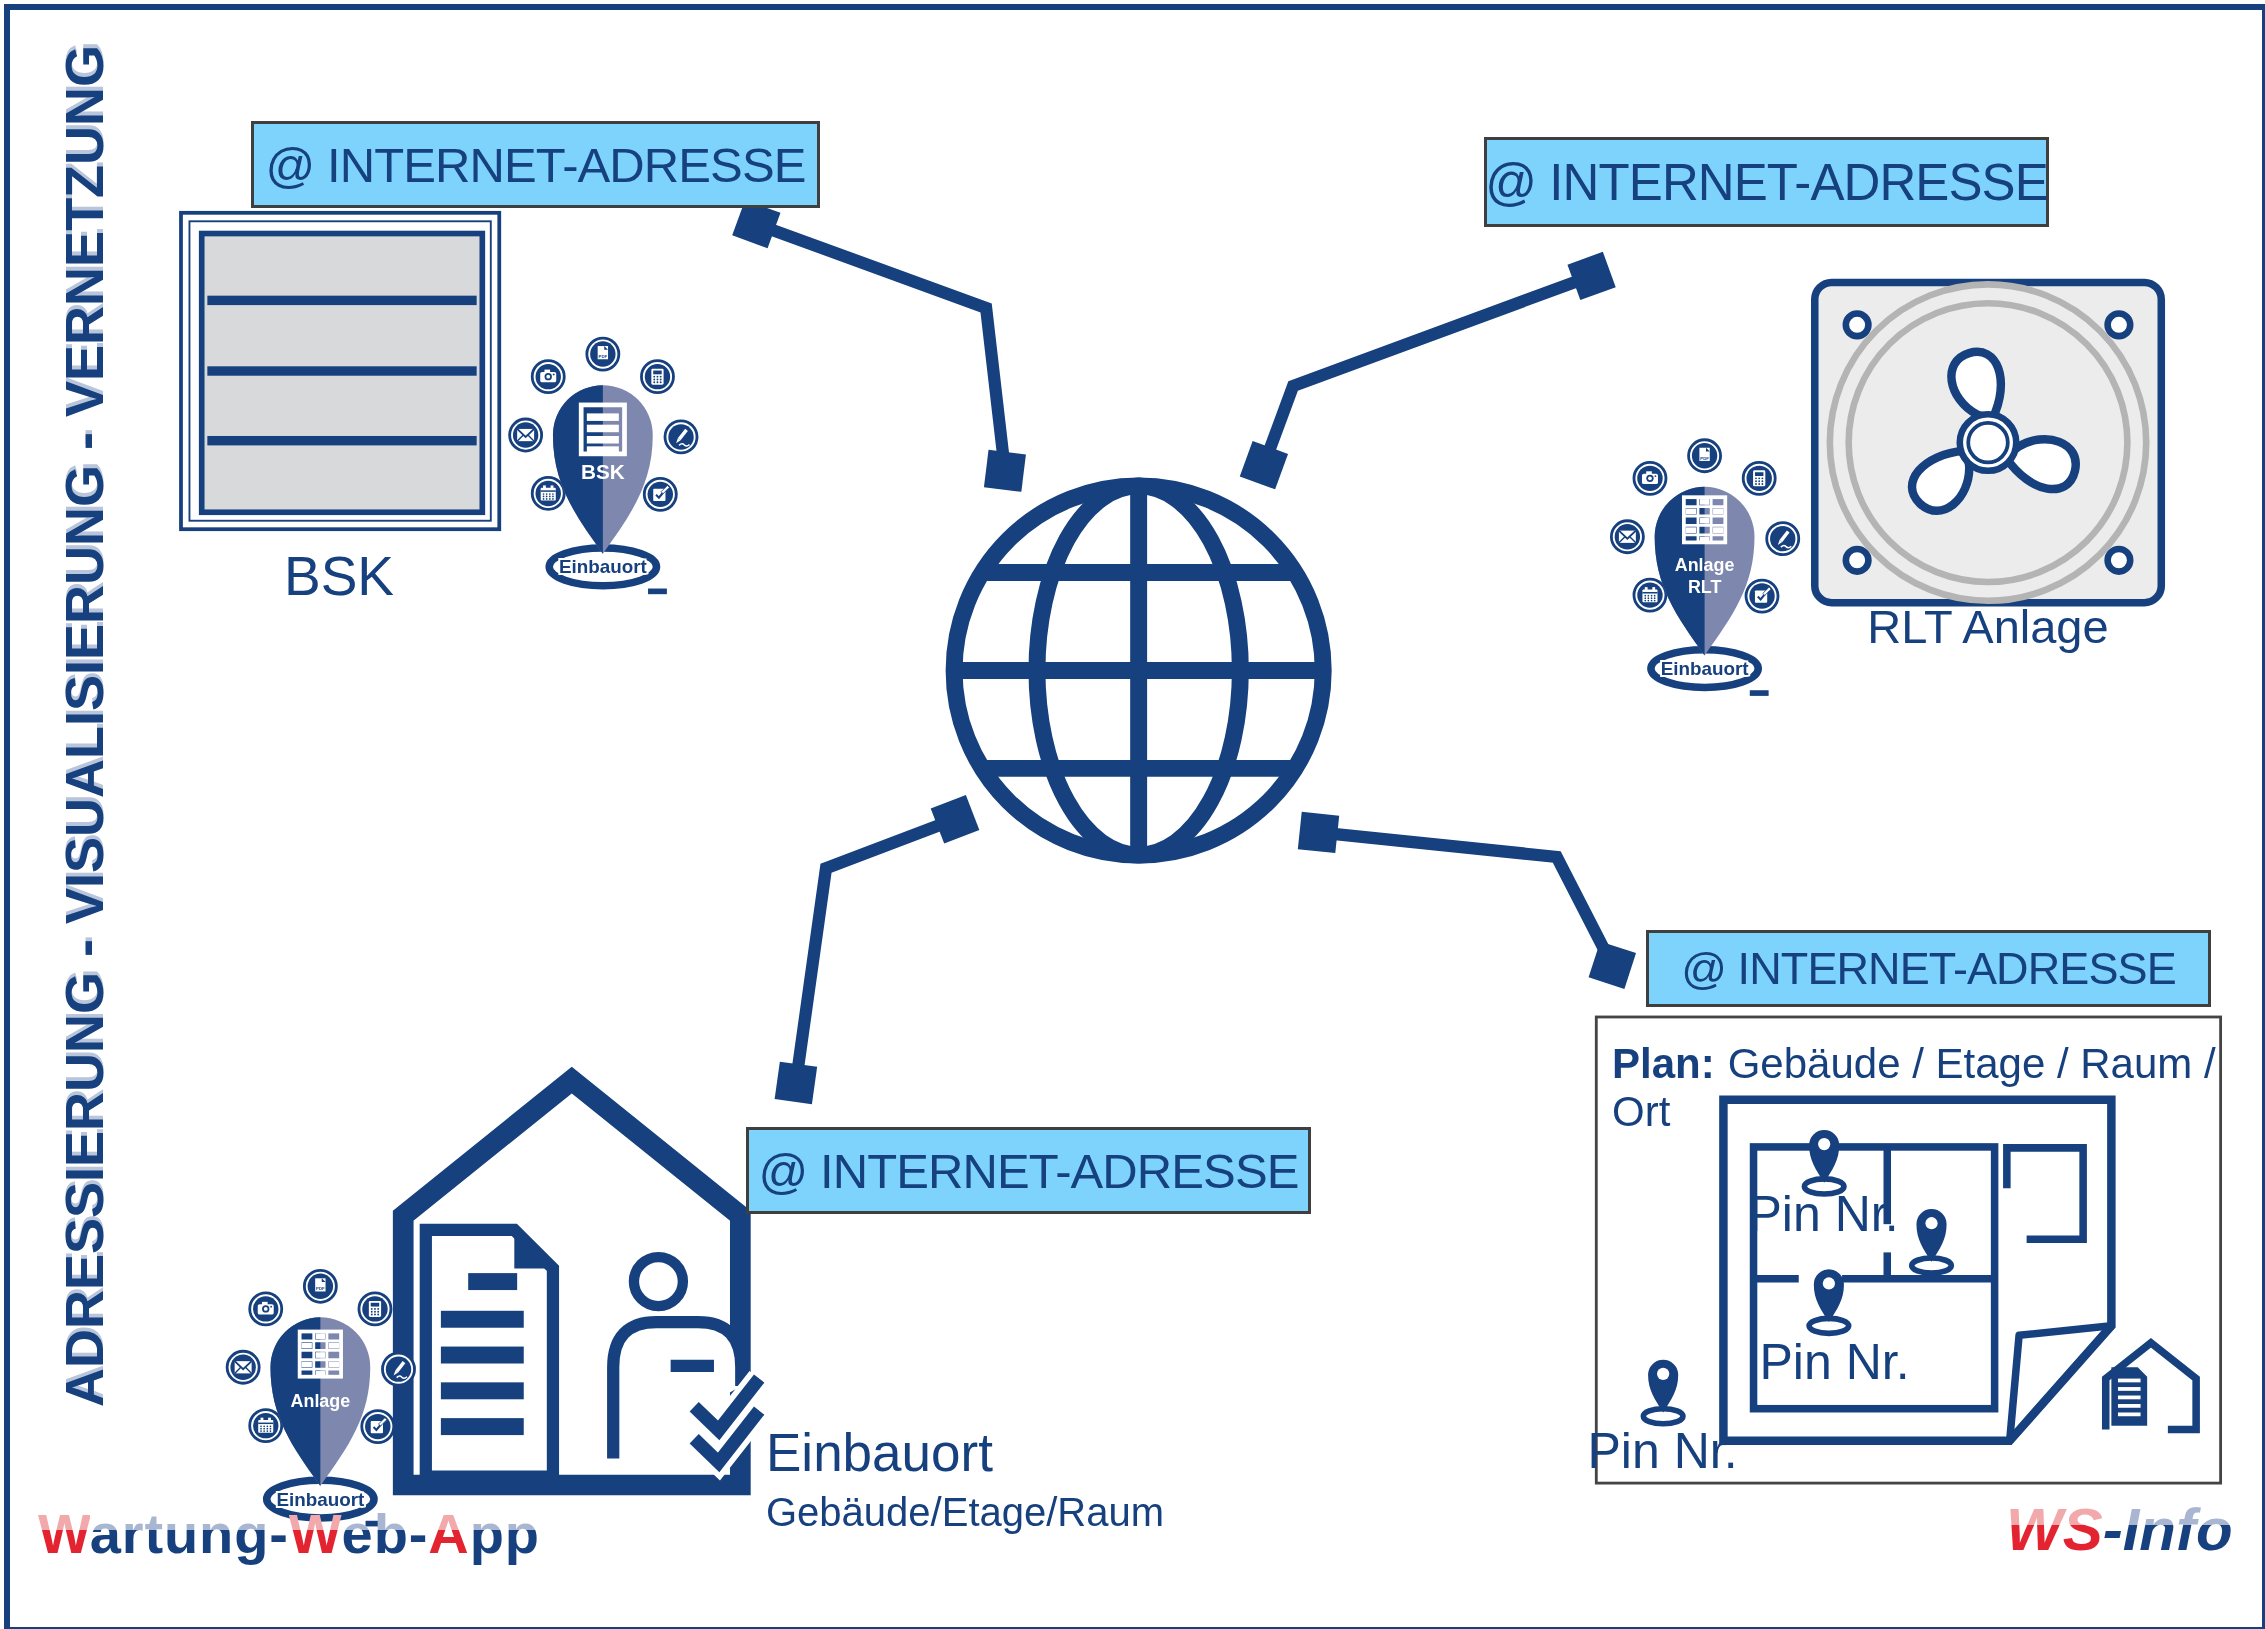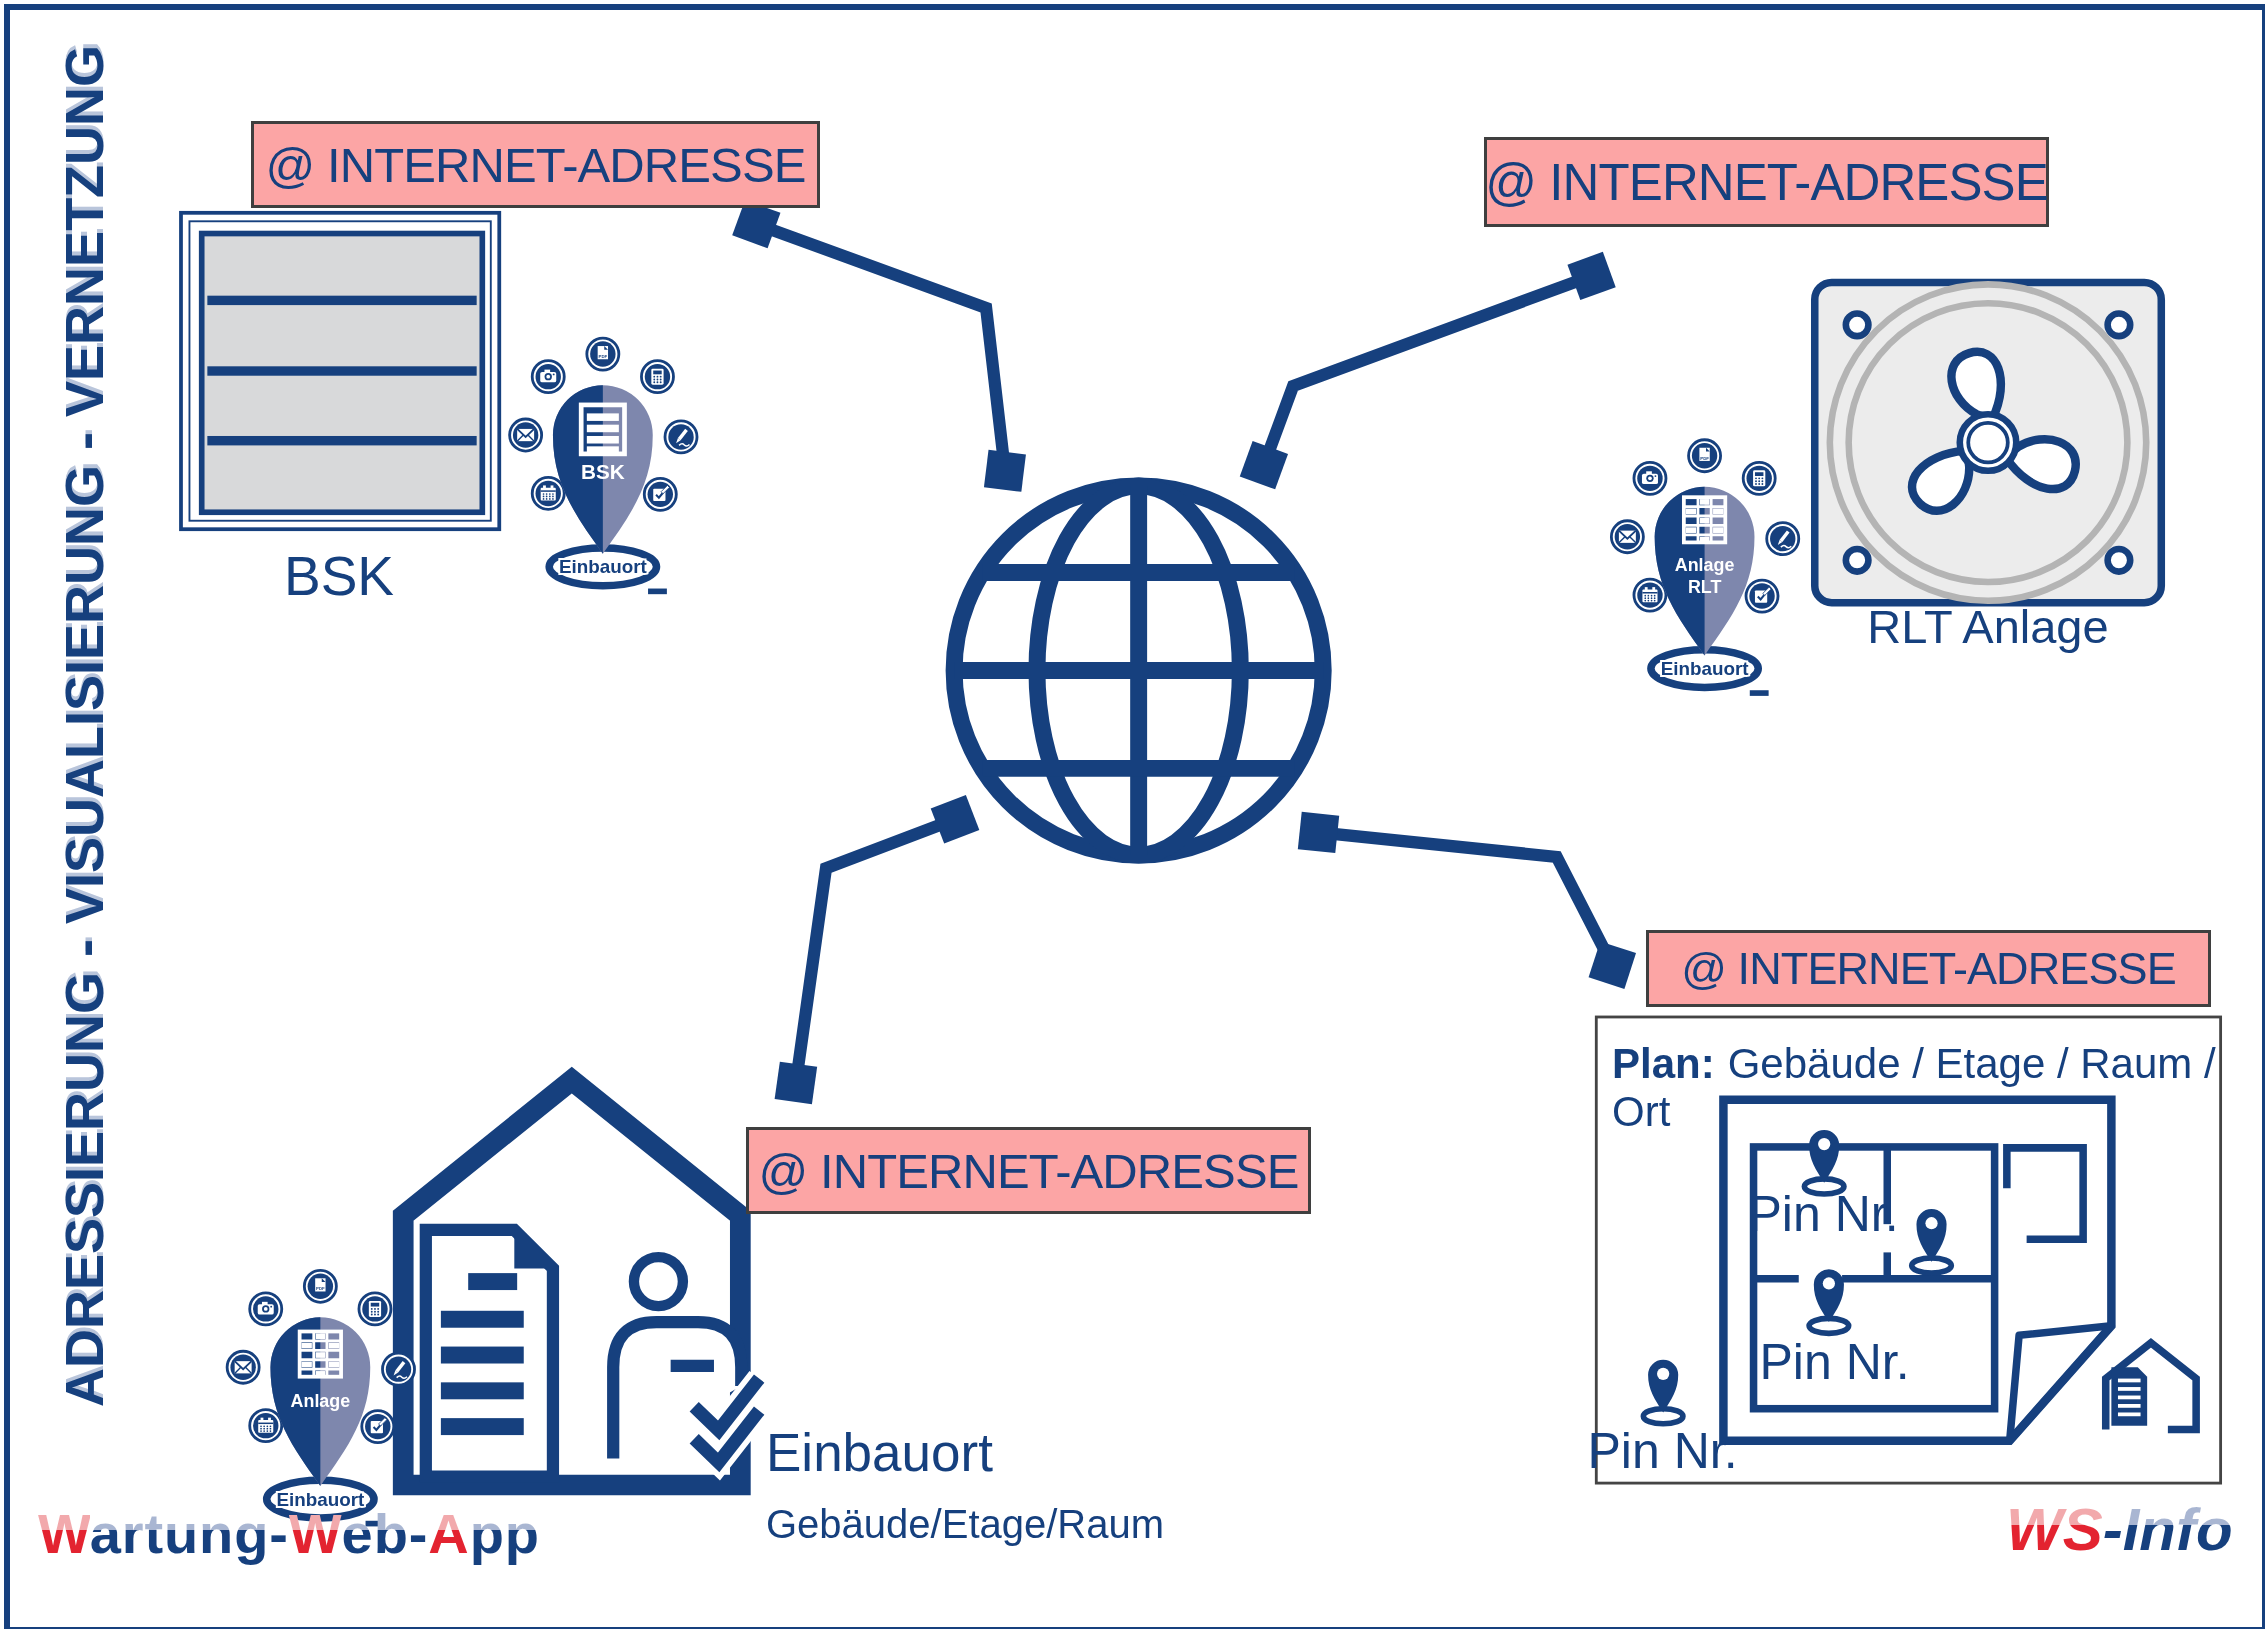--- a/index.html
+++ b/index.html
@@ -7,21 +7,21 @@
     --panelgray:#D8D9DA; --unitgray:#ECECEC; --ringgray:#B4B4B4; --boxborder:#3F3F3F;
   }
   html,body{margin:0;padding:0;}
   body{width:2266px;height:1630px;position:relative;background:#fff;
        font-family:"Liberation Sans", sans-serif;overflow:hidden;}
   .frame{position:absolute;left:3.8px;top:3.8px;width:2252px;height:1617px;
          border:6.6px solid var(--navy);z-index:0;}
   svg.layer{position:absolute;left:0;top:0;z-index:1;}
   .txt{position:absolute;z-index:2;color:var(--navy);}
   .netbox{position:absolute;z-index:2;box-sizing:border-box;border:3.8px solid var(--boxborder);
-          background:#fca5a5;display:flex;align-items:center;justify-content:center;
+          background:#7dd3fc;display:flex;align-items:center;justify-content:center;
           color:var(--navy);font-size:49px;letter-spacing:-0.9px;white-space:nowrap;}
   .banner{position:absolute;left:53px;top:1407px;width:1330px;height:62px;z-index:2;
           transform:rotate(-90deg);transform-origin:0 0;
           font-size:54px;font-weight:bold;color:var(--navy);letter-spacing:0px;
           text-shadow:3.8px 0 0 #B9C5DB;white-space:nowrap;}
   .center{text-align:center;}
   .planhead{font-size:42px;margin-top:8px;}
   .planhead .b{font-weight:bold;}
   .planhead .r{margin-left:13px;}
   .pinnr{font-size:50px;width:207px;text-align:center;}
@@ -309,21 +309,21 @@
 </div>
 <div class="netbox" style="left:1646px;top:930px;width:565px;height:77px;font-size:45px;">
   <span>@ INTERNET-ADRESSE</span>
 </div>
 
 <div class="txt center" style="left:198px;top:544px;width:282px;font-size:55px;">BSK</div>
 
 <div class="txt center" style="left:1846px;top:599px;width:284px;font-size:47px;">RLT Anlage</div>
 
 <div class="txt" style="left:766px;top:1422px;font-size:53px;">Einbauort</div>
-<div class="txt" style="left:766px;top:1490px;font-size:40px;margin-top:12px;">Gebäude/Etage/Raum</div>
+<div class="txt" style="left:766px;top:1490px;font-size:40px;">Gebäude/Etage/Raum</div>
 
 <div class="txt planhead" style="left:1612px;top:1032px;">
   <span class="b">Plan:</span><span class="r">Gebäude / Etage / Raum / Ort</span>
 </div>
 
 <div class="txt pinnr" style="left:1720px;top:1185px;">Pin Nr.</div>
 <div class="txt pinnr" style="left:1731px;top:1333px;">Pin Nr.</div>
 <div class="txt pinnr" style="left:1559px;top:1422px;">Pin Nr.</div>
 
 <div class="txt brand" style="left:38px;top:1501px;">

